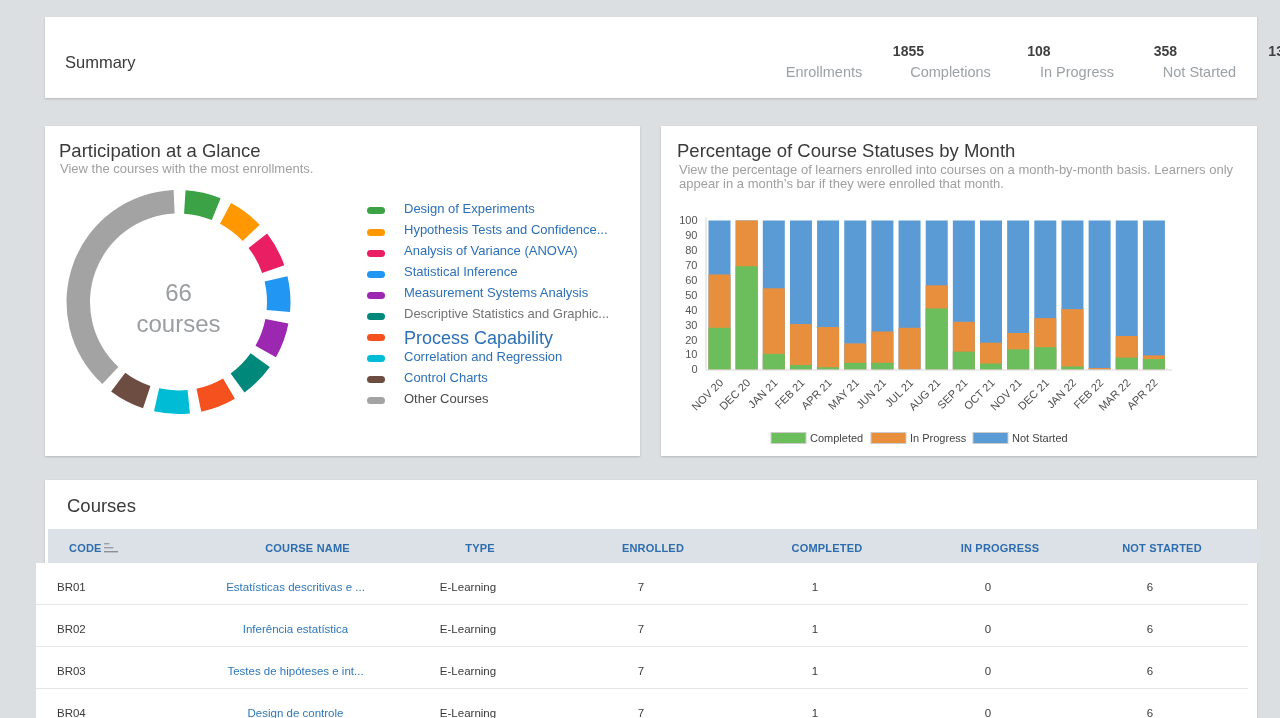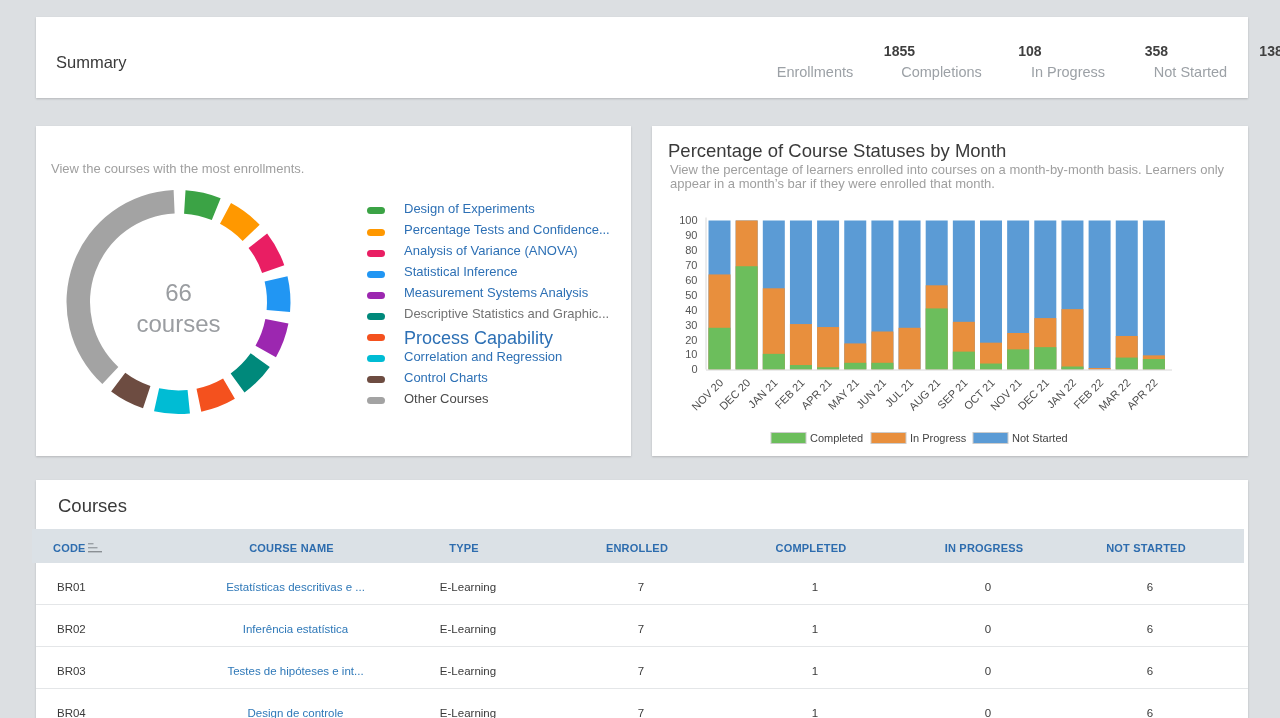--- a/index.html
+++ b/index.html
@@ -1,55 +1,56 @@
 <!DOCTYPE html>
 <html><head><meta charset="utf-8">
 <style>
 * { margin:0; padding:0; box-sizing:border-box; }
 html,body { width:1280px; height:718px; background:#dcdfe2; font-family:"Liberation Sans",sans-serif; overflow:hidden; }
-.card { position:absolute; background:#fff; box-shadow:0 1px 2px rgba(0,0,0,0.18); }
+.card { position:absolute; background:#fff; box-shadow:0 1px 2px rgba(0,0,0,0.18);margin-left:9px; }
 .num { position:absolute; font-size:14px; font-weight:bold; color:#3f3f3f; text-align:right; width:200px; }
 .lbl { position:absolute; font-size:14.5px; color:#9ca1a6; text-align:center; width:200px; }
 .ttl { position:absolute; font-size:18.5px; color:#3a3a3a; }
 .sub { position:absolute; font-size:13px; color:#9f9f9f; line-height:14px; }
 .hc { position:absolute; top:12.5px; font-size:11px; font-weight:bold; color:#2d6cae; text-align:center; letter-spacing:.2px; }
 </style></head>
 <body>
 <div class="card" style="left:36px;top:17px;width:1212px;height:81px">
   <div class="ttl" style="left:20px;top:35.5px;font-size:16.5px">Summary</div>
   <div class="num" style="left:679px;top:25.8px">1855</div>
   <div class="lbl" style="left:679px;top:46.7px">Enrollments</div>
   <div class="num" style="left:805.5px;top:25.8px">108</div>
   <div class="lbl" style="left:805.5px;top:46.7px">Completions</div>
   <div class="num" style="left:932px;top:25.8px">358</div>
   <div class="lbl" style="left:932px;top:46.7px">In Progress</div>
   <div class="num" style="left:1054.5px;top:25.8px">1389</div>
   <div class="lbl" style="left:1054.5px;top:46.7px">Not Started</div>
 </div>
 
 <div class="card" style="left:36px;top:126px;width:595px;height:330px">
+  <div class="ttl" style="left:14px;top:14px">Participation at a Glance</div>
   <div class="sub" style="left:15px;top:36px">View the courses with the most enrollments.</div>
 </div>
 <svg style="position:absolute;left:36px;top:126px" width="595" height="330" viewBox="36 126 595 330">
 <path d="M185.53 190.22 A112.0 112.0 0 0 1 220.64 198.23 L211.80 220.00 A88.5 88.5 0 0 0 184.06 213.67 Z" fill="#3ba345"></path>
 <path d="M231.01 203.07 A112.0 112.0 0 0 1 259.69 224.85 L242.65 241.04 A88.5 88.5 0 0 0 219.99 223.83 Z" fill="#ff9800"></path>
 <path d="M267.14 233.54 A112.0 112.0 0 0 1 284.28 265.20 L262.09 272.92 A88.5 88.5 0 0 0 248.54 247.90 Z" fill="#e91e63"></path>
 <path d="M287.49 276.20 A112.0 112.0 0 0 1 290.04 312.11 L266.64 309.99 A88.5 88.5 0 0 0 264.62 281.61 Z" fill="#2196f3"></path>
 <path d="M288.43 323.45 A112.0 112.0 0 0 1 275.94 357.22 L255.50 345.63 A88.5 88.5 0 0 0 265.36 318.95 Z" fill="#9c27b0"></path>
 <path d="M269.79 366.88 A112.0 112.0 0 0 1 244.49 392.49 L230.64 373.51 A88.5 88.5 0 0 0 250.64 353.27 Z" fill="#00897b"></path>
 <path d="M234.91 398.76 A112.0 112.0 0 0 1 201.29 411.66 L196.51 388.65 A88.5 88.5 0 0 0 223.07 378.46 Z" fill="#f4511e"></path>
 <path d="M189.97 413.41 A112.0 112.0 0 0 1 154.03 411.29 L159.16 388.36 A88.5 88.5 0 0 0 187.57 390.03 Z" fill="#00bcd4"></path>
 <path d="M143.00 408.22 A112.0 112.0 0 0 1 111.13 391.47 L125.26 372.70 A88.5 88.5 0 0 0 150.45 385.94 Z" fill="#6d4c41"></path>
 <path d="M102.35 384.12 A112.0 112.0 0 0 1 173.61 190.11 L174.64 213.58 A88.5 88.5 0 0 0 118.32 366.89 Z" fill="#a3a3a3"></path>
 </svg>
 <div style="position:absolute;left:118px;top:277px;width:121px;text-align:center;font-size:24px;line-height:31px;color:#9a9da1">66<br>courses</div>
 <div style="position:absolute;left:367px;top:207.4px;width:18px;height:7px;border-radius:3.5px;background:#3ba345"></div>
 <div style="position:absolute;left:404px;top:200.9px;font-size:13px;color:#2d70b5;white-space:nowrap">Design of Experiments</div>
 <div style="position:absolute;left:367px;top:228.5px;width:18px;height:7px;border-radius:3.5px;background:#ff9800"></div>
-<div style="position:absolute;left:404px;top:222.0px;font-size:13px;color:#2d70b5;white-space:nowrap">Percentage Tests and Confidence...</div>
+<div style="position:absolute;left:404px;top:222.0px;font-size:13px;color:#2d70b5;white-space:nowrap">Hypothesis Tests and Confidence...</div>
 <div style="position:absolute;left:367px;top:249.6px;width:18px;height:7px;border-radius:3.5px;background:#e91e63"></div>
 <div style="position:absolute;left:404px;top:243.1px;font-size:13px;color:#2d70b5;white-space:nowrap">Analysis of Variance (ANOVA)</div>
 <div style="position:absolute;left:367px;top:270.7px;width:18px;height:7px;border-radius:3.5px;background:#2196f3"></div>
 <div style="position:absolute;left:404px;top:264.2px;font-size:13px;color:#2d70b5;white-space:nowrap">Statistical Inference</div>
 <div style="position:absolute;left:367px;top:291.8px;width:18px;height:7px;border-radius:3.5px;background:#9c27b0"></div>
 <div style="position:absolute;left:404px;top:285.3px;font-size:13px;color:#2d70b5;white-space:nowrap">Measurement Systems Analysis</div>
 <div style="position:absolute;left:367px;top:312.9px;width:18px;height:7px;border-radius:3.5px;background:#00897b"></div>
 <div style="position:absolute;left:404px;top:306.4px;font-size:13px;color:#737373;white-space:nowrap">Descriptive Statistics and Graphic...</div>
 <div style="position:absolute;left:367px;top:334.0px;width:18px;height:7px;border-radius:3.5px;background:#f4511e"></div>
 <div style="position:absolute;left:404px;top:327.5px;font-size:18px;color:#2d70b5;white-space:nowrap">Process Capability</div>
@@ -148,21 +149,21 @@
 <text x="810" y="441.5" font-size="11" fill="#444">Completed</text>
 <rect x="871" y="432.5" width="35" height="11" fill="#e88f3d" stroke="#ccc" stroke-width="1"></rect>
 <text x="910" y="441.5" font-size="11" fill="#444">In Progress</text>
 <rect x="973" y="432.5" width="35" height="11" fill="#5b9bd5" stroke="#ccc" stroke-width="1"></rect>
 <text x="1012" y="441.5" font-size="11" fill="#444">Not Started</text>
 </svg>
 
 <div class="card" style="left:36px;top:480px;width:1212px;height:300px">
   <div class="ttl" style="left:22px;top:14.5px">Courses</div>
 </div>
-<div style="position:absolute;left:32px;top:529px;width:1212px;height:34px;background:#dbe1e6">
+<div style="position:absolute;left:48px;top:529px;width:1212px;height:34px;background:#dbe1e6">
   <span class="hc" style="left:21px;text-align:left">CODE</span>
   <svg style="position:absolute;left:56px;top:14.2px" width="15" height="10" viewBox="0 0 15 10">
     <rect x="0" y="0" width="5.5" height="1.4" fill="#9aa0a5"></rect>
     <rect x="0" y="4" width="9.5" height="1.4" fill="#9aa0a5"></rect>
     <rect x="0" y="8" width="14" height="1.4" fill="#8a8f94"></rect>
   </svg>
   <span class="hc" style="left:156px;width:207px">COURSE NAME</span>
   <span class="hc" style="left:352px;width:160px">TYPE</span>
   <span class="hc" style="left:525px;width:160px">ENROLLED</span>
   <span class="hc" style="left:699px;width:160px">COMPLETED</span>

